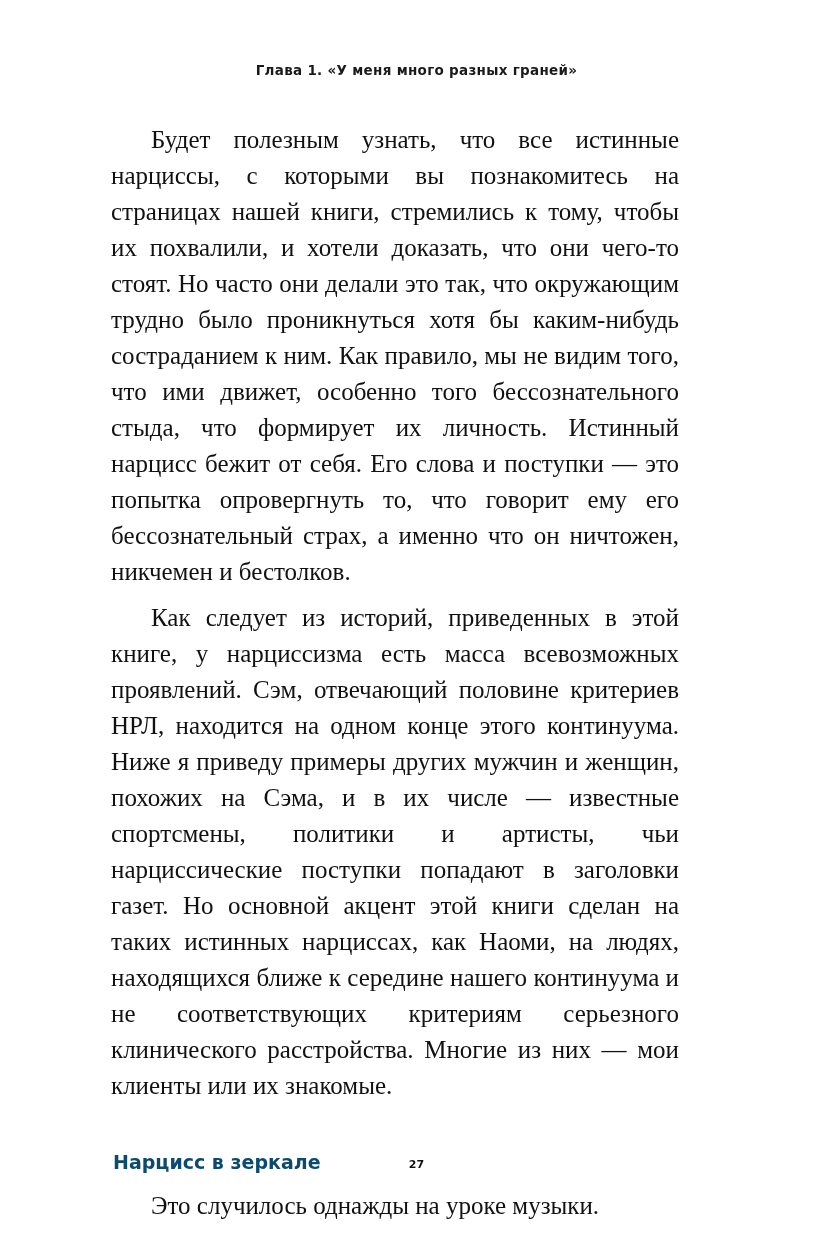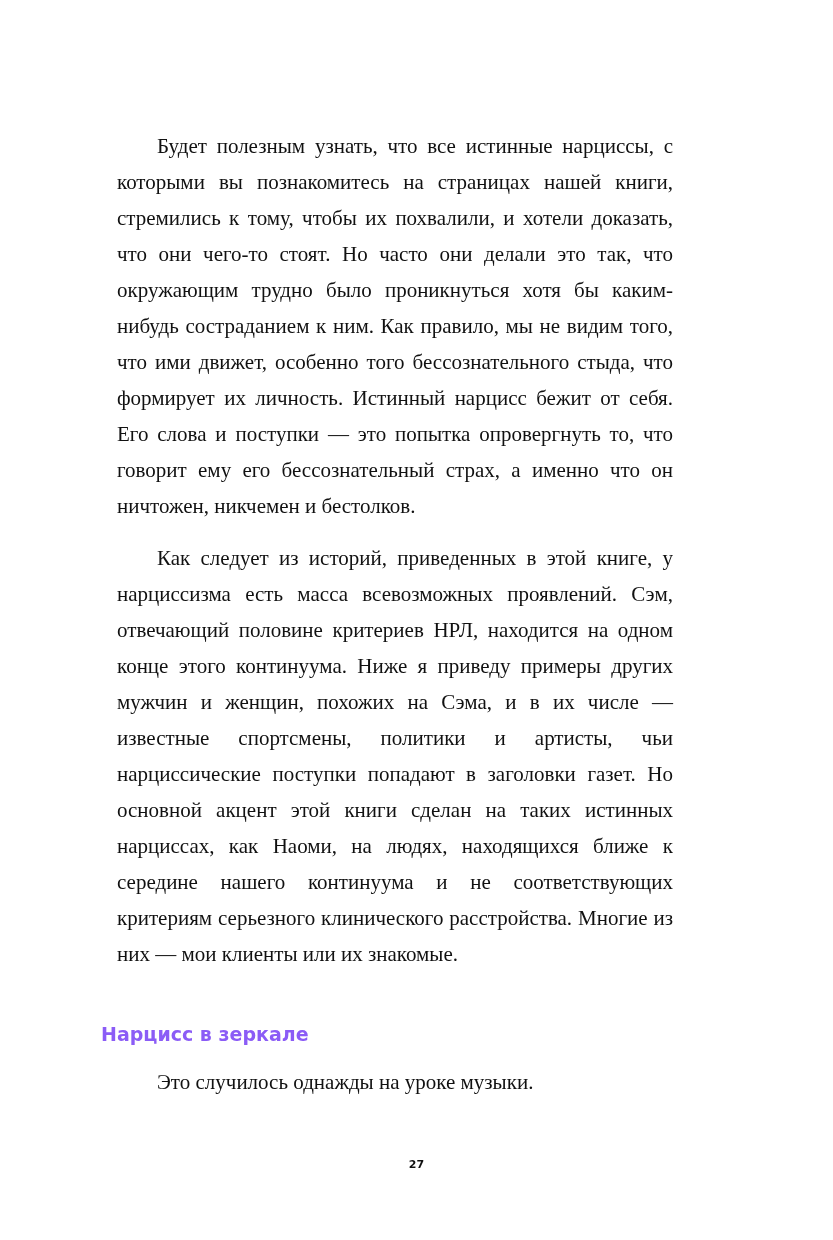--- a/index.html
+++ b/index.html
@@ -28,39 +28,39 @@
     letter-spacing: 0.3px;
     color: #1a1a1a;
   }
   .content {
     position: absolute;
     top: 112px;
     left: 101px;
     width: 588px;
   }
   p.body {
-    margin: 16px;
+    margin: 10px;
     text-align: justify;
     text-justify: inter-word;
-    font-size: 21px;
+    font-size: 25px;
     line-height: 36px;
     text-indent: 40px;
     hyphens: manual;
   }
   p.body.last-short {
     text-align: left;
   }
   .section-head {
-    margin: 0;
+    margin: 12px;
     padding-top: 32px;
     font-family: "DejaVu Sans", sans-serif;
     font-size: 19px;
     font-weight: 700;
     line-height: 28px;
-    color: #8b5cf6;
+    color: #0c4a6e;
   }
   p.tight {
     text-indent: 0;
     text-align: justify;
   }
   .folio {
     position: absolute;
     top: 1158px;
     left: 0;
     width: 833px;
@@ -69,20 +69,21 @@
     font-size: 11px;
     font-weight: 700;
     color: #111111;
   }
 </style>
 </head>
 <body>
 
 <div class="page">
 
+  <div class="running-head">Глава 1.  «У меня много разных граней»</div>
 
   <div class="content">
     <p class="body">Будет полезным узнать, что все истинные нарциссы, с которыми вы познакомитесь на страницах нашей книги, стремились к тому, чтобы их похвалили, и хотели доказать, что они чего-то стоят. Но часто они делали это так, что окружающим трудно было проникнуться хотя бы каким-нибудь состраданием к ним. Как правило, мы не видим того, что ими движет, особенно того бессознательного стыда, что формирует их личность. Истинный нарцисс бежит от себя. Его слова и поступки — это попытка опровергнуть то, что говорит ему его бессознательный страх, а именно что он ничтожен, никчемен и бестолков.</p>
     <p class="body">Как следует из историй, приведенных в этой книге, у нарциссизма есть масса всевозможных проявлений. Сэм, отвечающий половине критериев НРЛ, находится на одном конце этого континуума. Ниже я приведу примеры других мужчин и женщин, похожих на Сэма, и в их числе — известные спортсмены, политики и артисты, чьи нарциссические поступки попадают в заголовки газет. Но основной акцент этой книги сделан на таких истинных нарциссах, как Наоми, на людях, находящихся ближе к середине нашего континуума и не соответствующих критериям серьезного клинического расстройства. Многие из них — мои клиенты или их знакомые.</p>
 
     <h2 class="section-head">Нарцисс в зеркале</h2>
     <p class="body last-short">Это случилось однажды на уроке музыки.</p>
   </div>
 
   <div class="folio">27</div>

